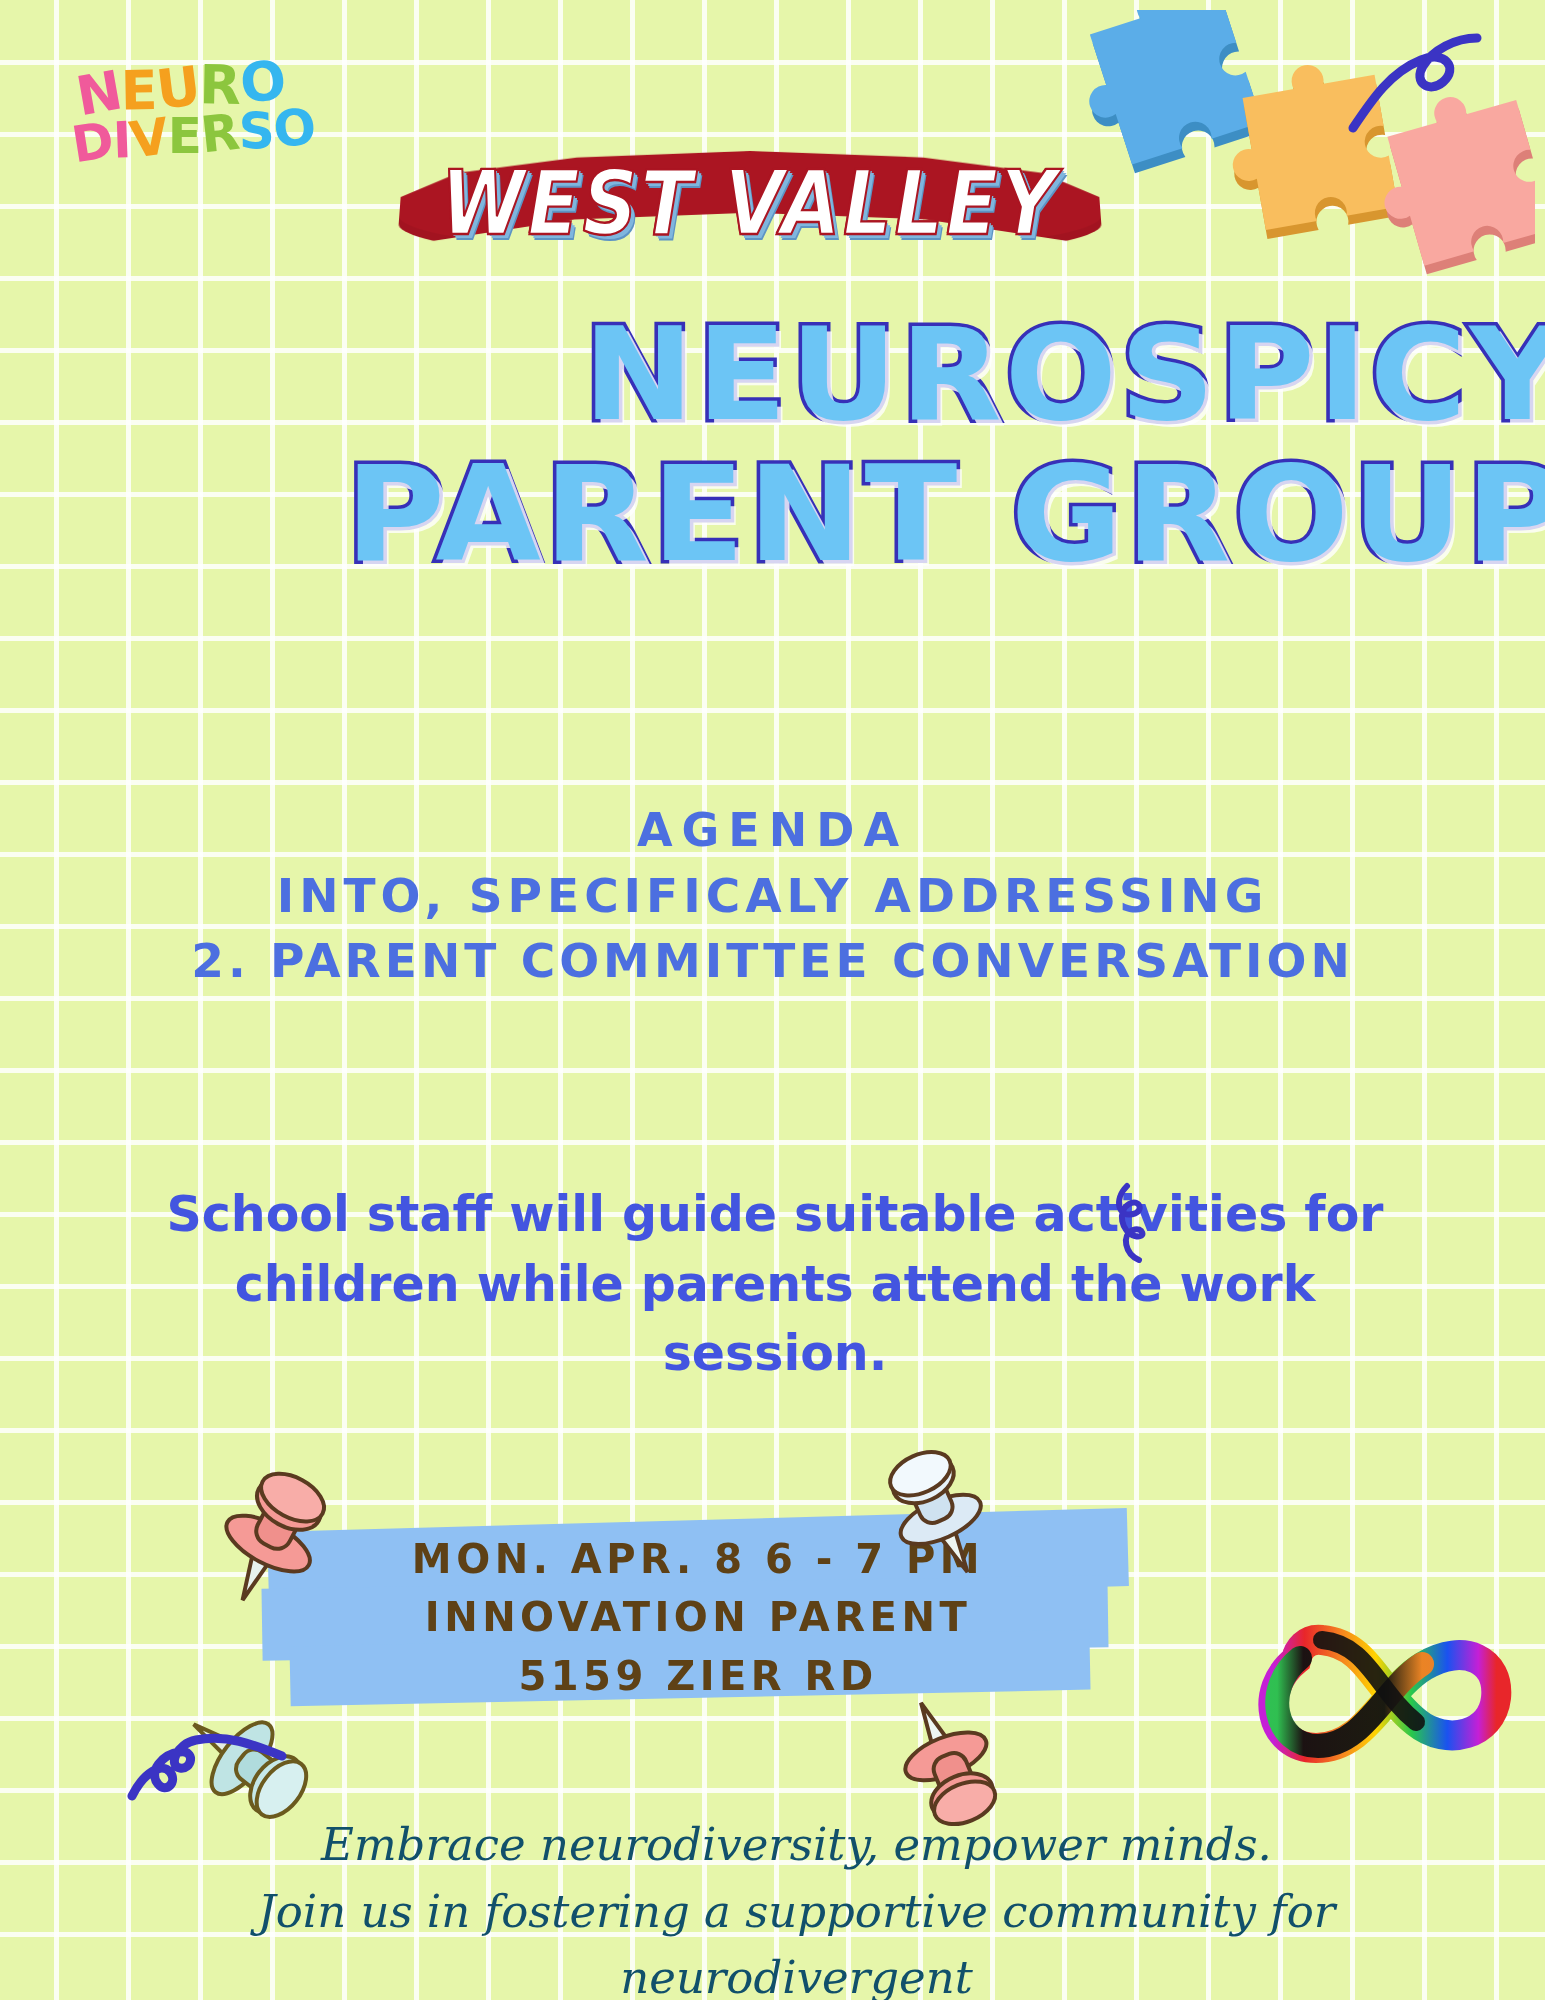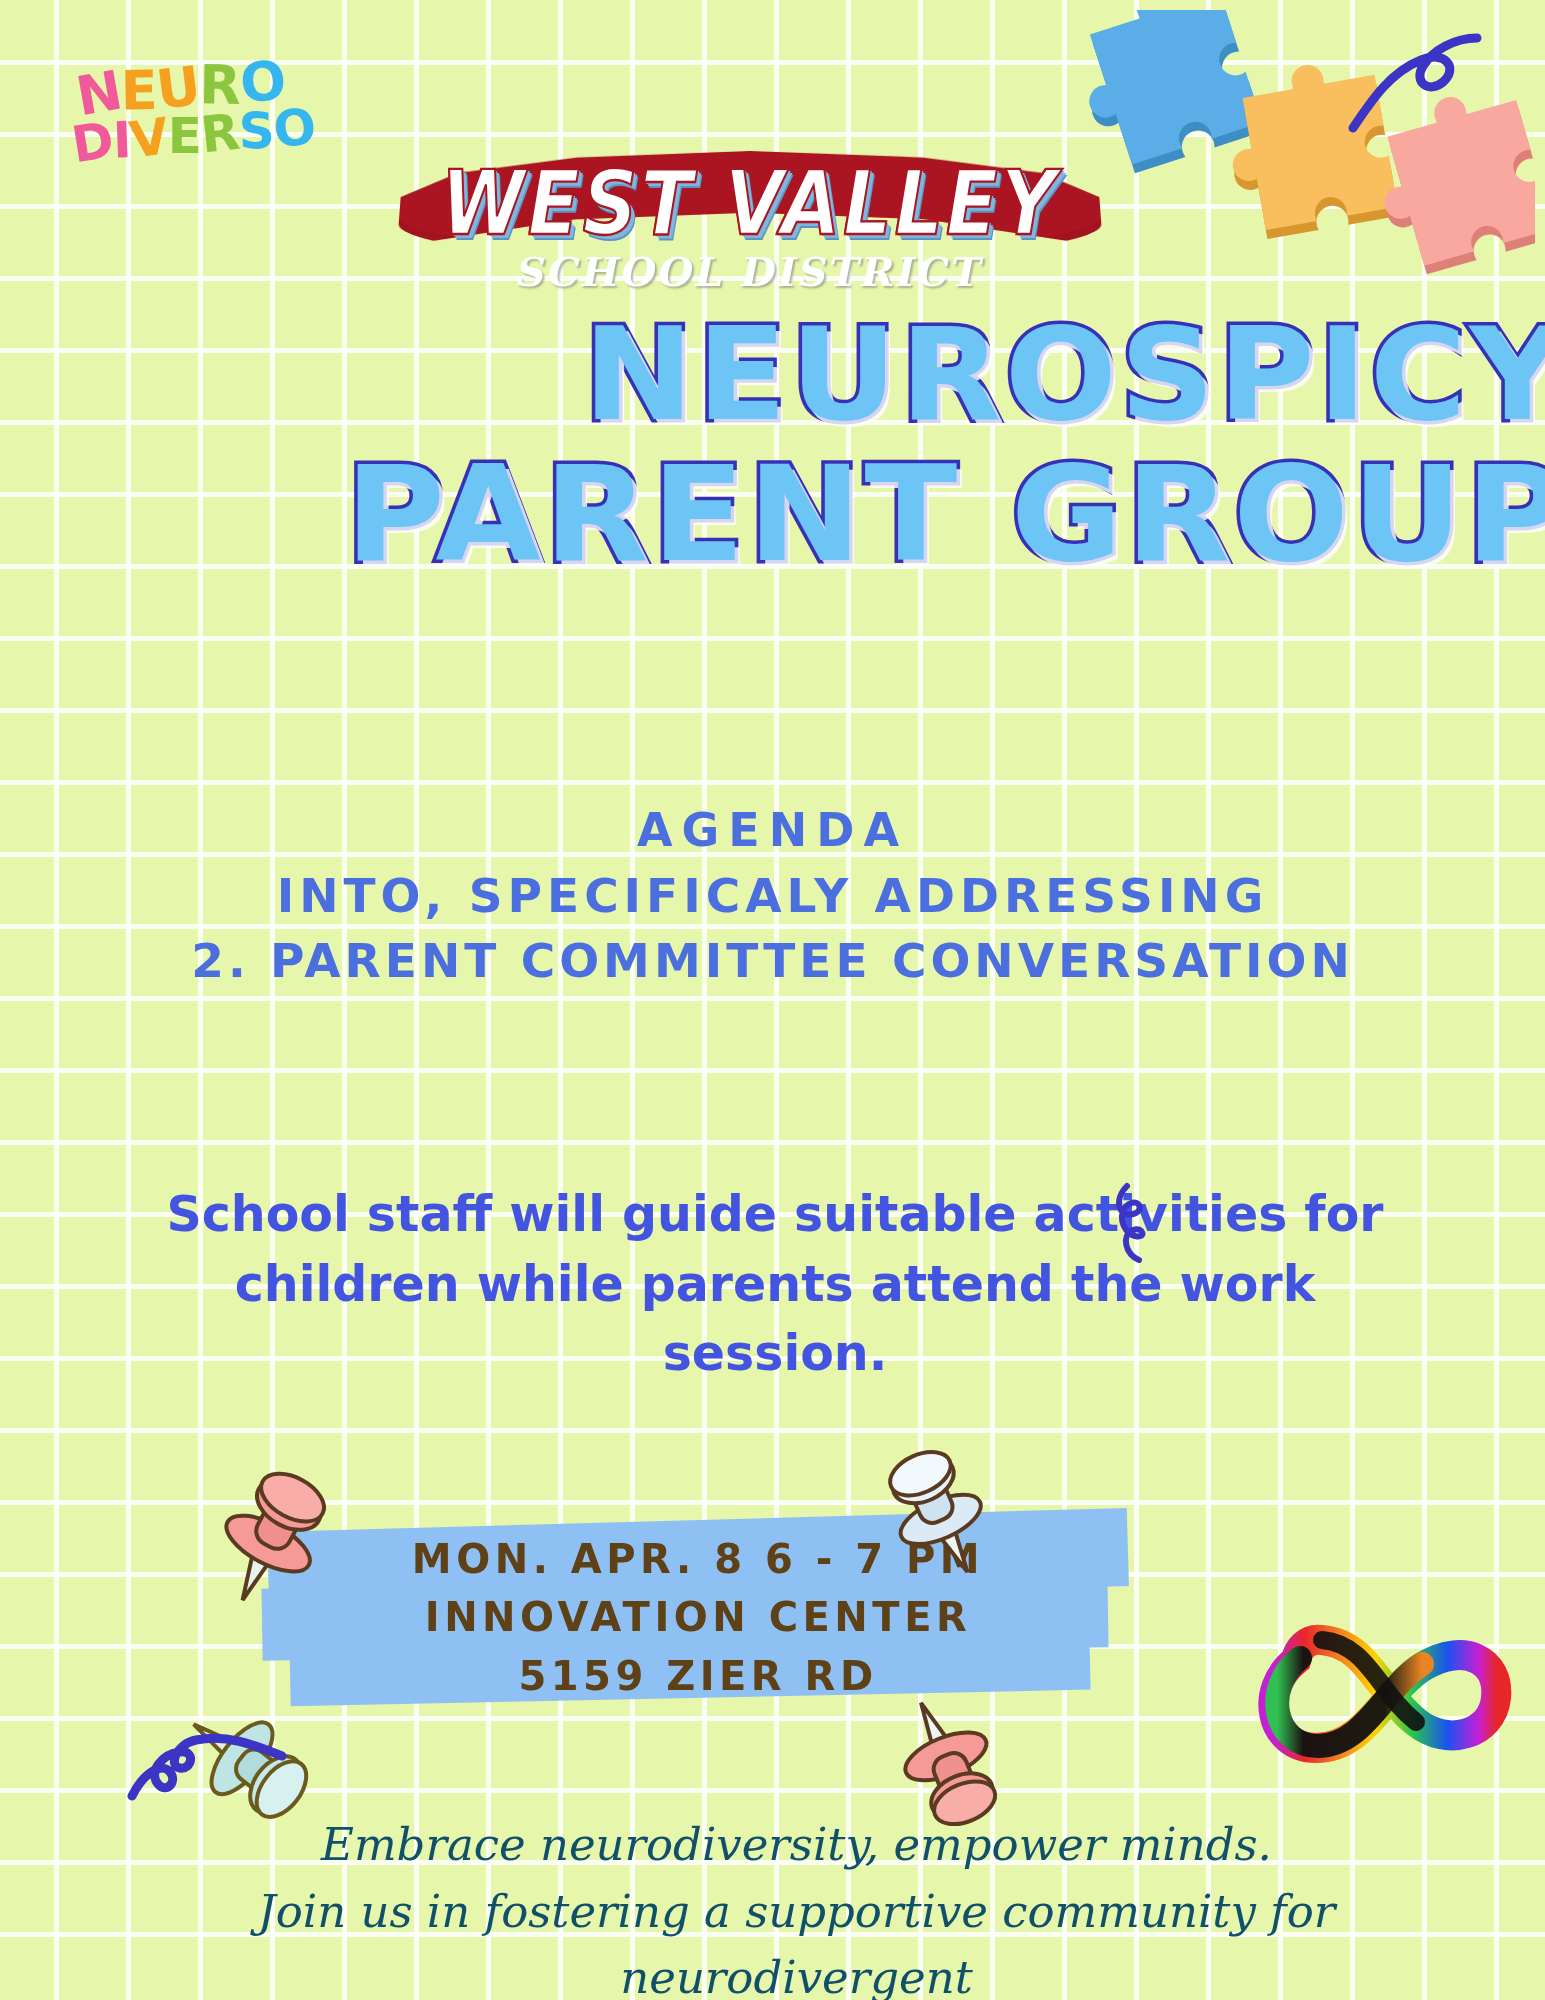--- a/index.html
+++ b/index.html
@@ -259,21 +259,20 @@
       <span class="ch c-pink" style="transform:rotate(-6deg)">N</span><span class="ch c-orange" style="transform:rotate(3deg)">E</span><span class="ch c-orange" style="transform:rotate(-3deg)">U</span><span class="ch c-green" style="transform:rotate(5deg)">R</span><span class="ch c-blue" style="transform:rotate(-2deg)">O</span>
     </span>
     <span class="nl-row r2">
       <span class="ch c-pink" style="transform:rotate(-5deg)">D</span><span class="ch c-pink" style="transform:rotate(2deg)">I</span><span class="ch c-orange" style="transform:rotate(-4deg)">V</span><span class="ch c-green" style="transform:rotate(4deg)">E</span><span class="ch c-green" style="transform:rotate(-2deg)">R</span><span class="ch c-blue" style="transform:rotate(3deg)">S</span><span class="ch c-blue" style="transform:rotate(-3deg)">O</span>
     </span>
   </div>
 
   <div class="wv-wrap">
     <div class="wv-banner"></div>
     <div class="wv-text">WEST VALLEY</div>
-    <div class="wv-sub">SCHOOL DISTRICT</div>
   </div>
 
   <div class="puzzles">
     <svg width="500" height="320" viewBox="0 0 500 320" xmlns="http://www.w3.org/2000/svg">
       <defs>
         <path id="pz" d="M10,10 h52 a16,16 0 1,1 30,0 h52 v52 a16,16 0 1,0 0,30 v52 h-52 a16,16 0 1,0 -30,0 h-52 v-52 a16,16 0 1,1 0,-30 z"></path>
       </defs>
 
       <g transform="translate(42,18) rotate(-18) scale(1.02)">
         <use href="#pz" fill="#3d8ec4" transform="translate(0,9)"></use>
@@ -308,21 +307,21 @@
   </div>
 
   <div class="para">School staff will guide suitable activities for children while parents attend the work session.</div>
 
   <div class="detail-banner">
     <div class="stripe s1"></div>
     <div class="stripe s2"></div>
     <div class="stripe s3"></div>
     <div class="detail-text">
       <span>MON. APR. 8   6 - 7 PM</span>
-      <span>INNOVATION CENTER</span>
+      <span>INNOVATION PARENT</span>
       <span>5159 ZIER RD</span>
     </div>
   </div>
 
   <div class="footer-note">
     <span>Embrace neurodiversity, empower minds.</span>
     <span>Join us in fostering a supportive community for neurodivergent</span>
 
   </div>
 

